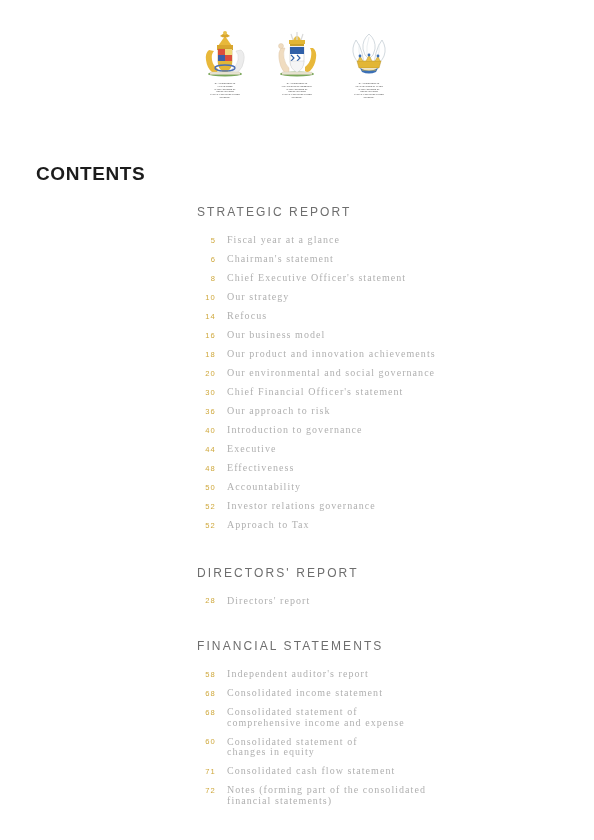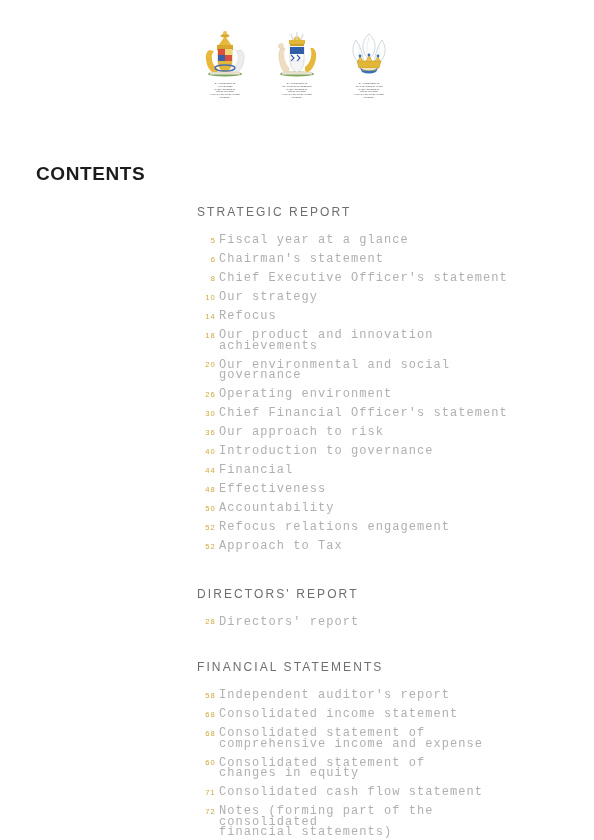--- a/index.html
+++ b/index.html
@@ -99,27 +99,27 @@
     flex: 0 0 19px;
     text-align: right;
     font-size: 7.6px;
     letter-spacing: 1.15px;
     color: #cfa83c;
     padding-top: 0.5px;
     font-family: "Liberation Sans", sans-serif;
   }
 
   .entry-label {
-    margin-left: 3px;
-    font-size: 12px;
+    margin-left: 11px;
+    font-size: 10px;
     letter-spacing: 1.05px;
     line-height: 10.5px;
     color: #b0b0b0;
     white-space: pre-line;
-    font-family: Liberation Mono, monospace;
+    font-family: Liberation Serif, serif;
   }
 
   .sec-gap-strategic { margin-bottom: 35px; }
   .sec-gap-directors { margin-bottom: 33px; }
 </style>
 </head>
 <body>
 
 <div class="page">
 
@@ -220,58 +220,58 @@
       </div>
       <div class="entry">
         <span class="entry-page">10</span>
         <span class="entry-label">Our strategy</span>
       </div>
       <div class="entry">
         <span class="entry-page">14</span>
         <span class="entry-label">Refocus</span>
       </div>
       <div class="entry">
+        <span class="entry-page">16</span>
+        <span class="entry-label">Our business model</span>
+      </div>
+      <div class="entry">
         <span class="entry-page">18</span>
         <span class="entry-label">Our product and innovation achievements</span>
       </div>
       <div class="entry">
         <span class="entry-page">20</span>
         <span class="entry-label">Our environmental and social governance</span>
       </div>
       <div class="entry">
-        <span class="entry-page">26</span>
-        <span class="entry-label">Operating environment</span>
-      </div>
-      <div class="entry">
         <span class="entry-page">30</span>
         <span class="entry-label">Chief Financial Officer's statement</span>
       </div>
       <div class="entry">
         <span class="entry-page">36</span>
         <span class="entry-label">Our approach to risk</span>
       </div>
       <div class="entry">
         <span class="entry-page">40</span>
         <span class="entry-label">Introduction to governance</span>
       </div>
       <div class="entry">
         <span class="entry-page">44</span>
-        <span class="entry-label">Financial</span>
+        <span class="entry-label">Executive</span>
       </div>
       <div class="entry">
         <span class="entry-page">48</span>
         <span class="entry-label">Effectiveness</span>
       </div>
       <div class="entry">
         <span class="entry-page">50</span>
         <span class="entry-label">Accountability</span>
       </div>
       <div class="entry">
         <span class="entry-page">52</span>
-        <span class="entry-label">Refocus relations engagement</span>
+        <span class="entry-label">Investor relations governance</span>
       </div>
       <div class="entry">
         <span class="entry-page">52</span>
         <span class="entry-label">Approach to Tax</span>
       </div>
     </div>
 
     <div class="section sec-gap-directors">
       <div class="section-heading">DIRECTORS' REPORT</div>
       <div class="entry">

